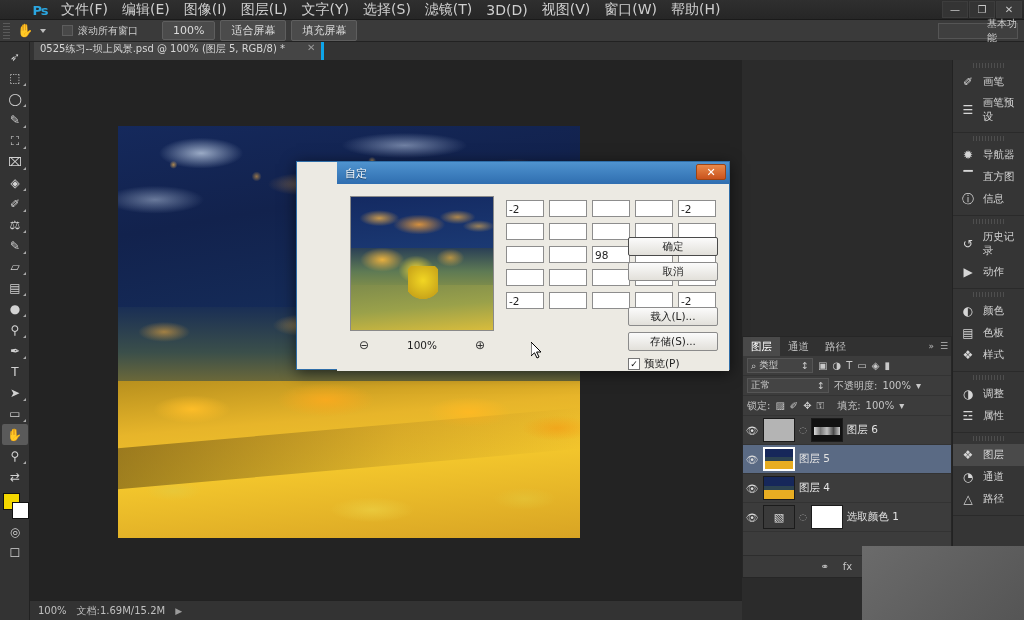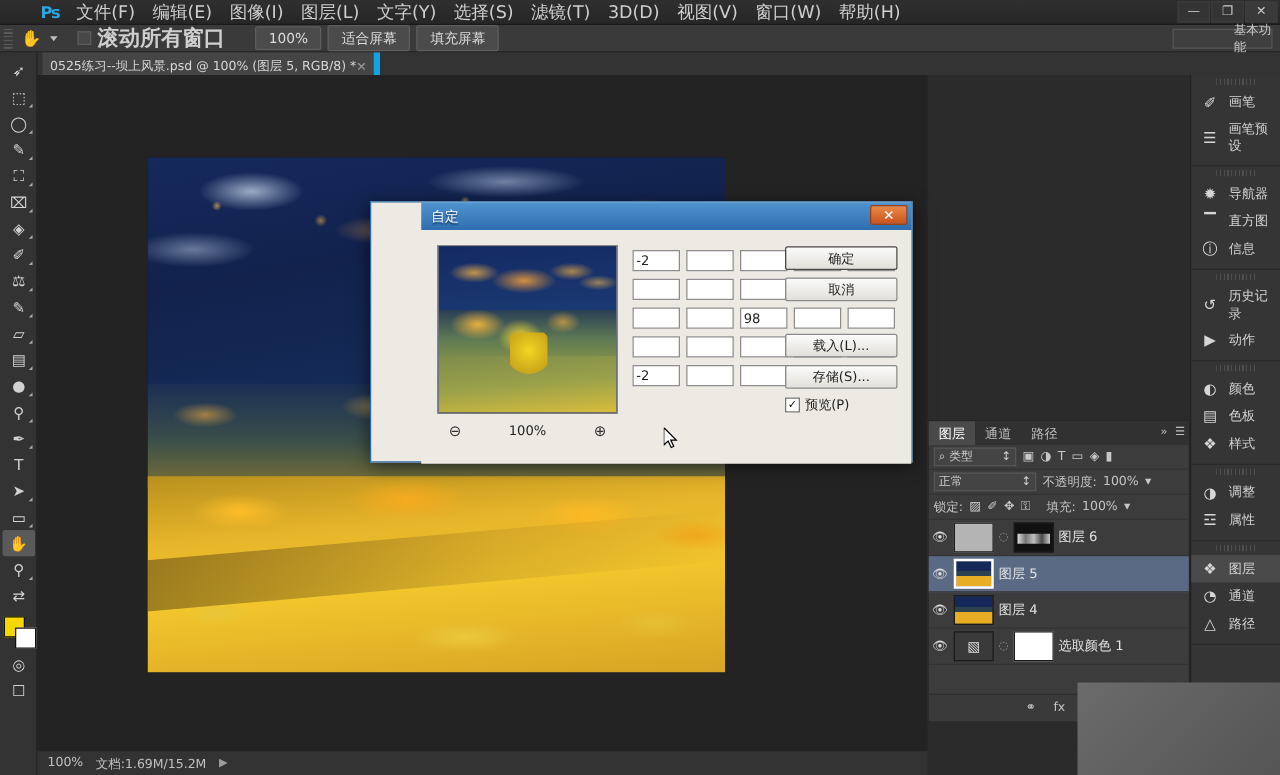--- a/index.html
+++ b/index.html
@@ -26,31 +26,31 @@
   .optbar { position:absolute; left:0; top:20px; width:1024px; height:22px;
     background:#3a3a3a; border-bottom:1px solid #222; display:flex; align-items:center;
     padding-left:3px; gap:5px; }
   .opt-grip { width:7px; height:16px; background:
      repeating-linear-gradient(to bottom,#5a5a5a 0 1px,transparent 1px 3px); }
   .hand-ico { width:20px; height:18px; display:flex; align-items:center; justify-content:center;
     color:#e8e8e8; font-size:13px; }
   .tri { width:0;height:0;border-left:3px solid transparent;border-right:3px solid transparent;
     border-top:4px solid #bdbdbd; }
   .chk { width:11px; height:11px; background:#484848; border:1px solid #5d5d5d; display:inline-block; }
-  .opt-label { color:#cfcfcf; font-size:17px;font-weight:bold; }
+  .opt-label { color:#cfcfcf; font-size:10px; }
   .opt-btn { background:#4b4b4b; border:1px solid #5e5e5e; color:#dcdcdc; font-size:11px;
     padding:2px 10px; border-radius:2px; }
   .ws-sel { position:absolute; right:6px; top:3px; width:80px; height:16px; background:#3f3f3f;
     border:1px solid #555; color:#ccc; font-size:10px; display:flex; align-items:center;
     justify-content:center;padding-left:48px; }
 
   
   .tabbar { position:absolute; left:30px; top:42px; width:994px; height:18px; background:#333; }
   .doc-tab { position:absolute; left:4px; top:0; height:18px; background:#454545;
-    border-right:5px solid #0ea5e9; display:flex; align-items:flex-end; padding:0 6px; gap:0; }
+    border-right:3px solid #0ea5e9; display:flex; align-items:flex-start; padding:0 6px; gap:22px; }
   .doc-tab span.t { color:#d6d6d6; font-size:10px; white-space:nowrap; }
   .doc-tab span.x { color:#9a9a9a; font-size:10px; }
 
   
   .toolbar { position:absolute; left:0; top:42px; width:30px; height:578px;
     background:#333; border-right:1px solid #222; padding-top:4px; }
   .tool { width:26px; height:21px; margin:0 2px; display:flex; align-items:center;
     justify-content:center; color:#d2d2d2; font-size:12px; position:relative; }
   .tool.active { background:#5a5a5a; border-radius:2px; }
   .tool::after { content:""; position:absolute; right:2px; bottom:2px; width:0;height:0;
@@ -207,21 +207,21 @@
   .scalerow { position:absolute; left:158px; top:125px; display:flex; align-items:center; gap:4px; }
   .scalerow .lab { color:#222; font-size:10.5px; }
   .fld { width:44px; height:17px; background:#fff; border:1px solid #8d8d8d;
     display:flex; align-items:center; padding:0 2px; }
   .fld .selval { background:#3a72b8; color:#fff; font-size:10.5px; padding:0 1px; }
 
   .dbtns { position:absolute; right:11px; top:13px; width:90px; }
   .dbtn { width:90px; height:19px; background:linear-gradient(#fbfbfb,#e2e0da);
     border:1px solid #8b8b8b; border-radius:2px; color:#1e1e1e; font-size:10.5px;
     display:flex; align-items:center; justify-content:center; margin-bottom:6px; }
-  .dbtn.def { border:1px solid #4a4a4a; }
+  .dbtn.def { border:1px solid #4a4a4a;margin-top:40px; }
   .spacer20 { height:20px; }
   .pvchk { display:flex; align-items:center; gap:4px; margin-top:2px; }
   .pvchk .bx { width:12px; height:12px; background:#fff; border:1px solid #777;
     color:#111; font-size:9px; display:flex; align-items:center; justify-content:center; }
   .pvchk .lb { color:#222; font-size:10.5px; }
 
   .cursor { position:absolute; left:531px; top:342px; width:12px; height:18px; }
 </style>
 </head>
 <body>

